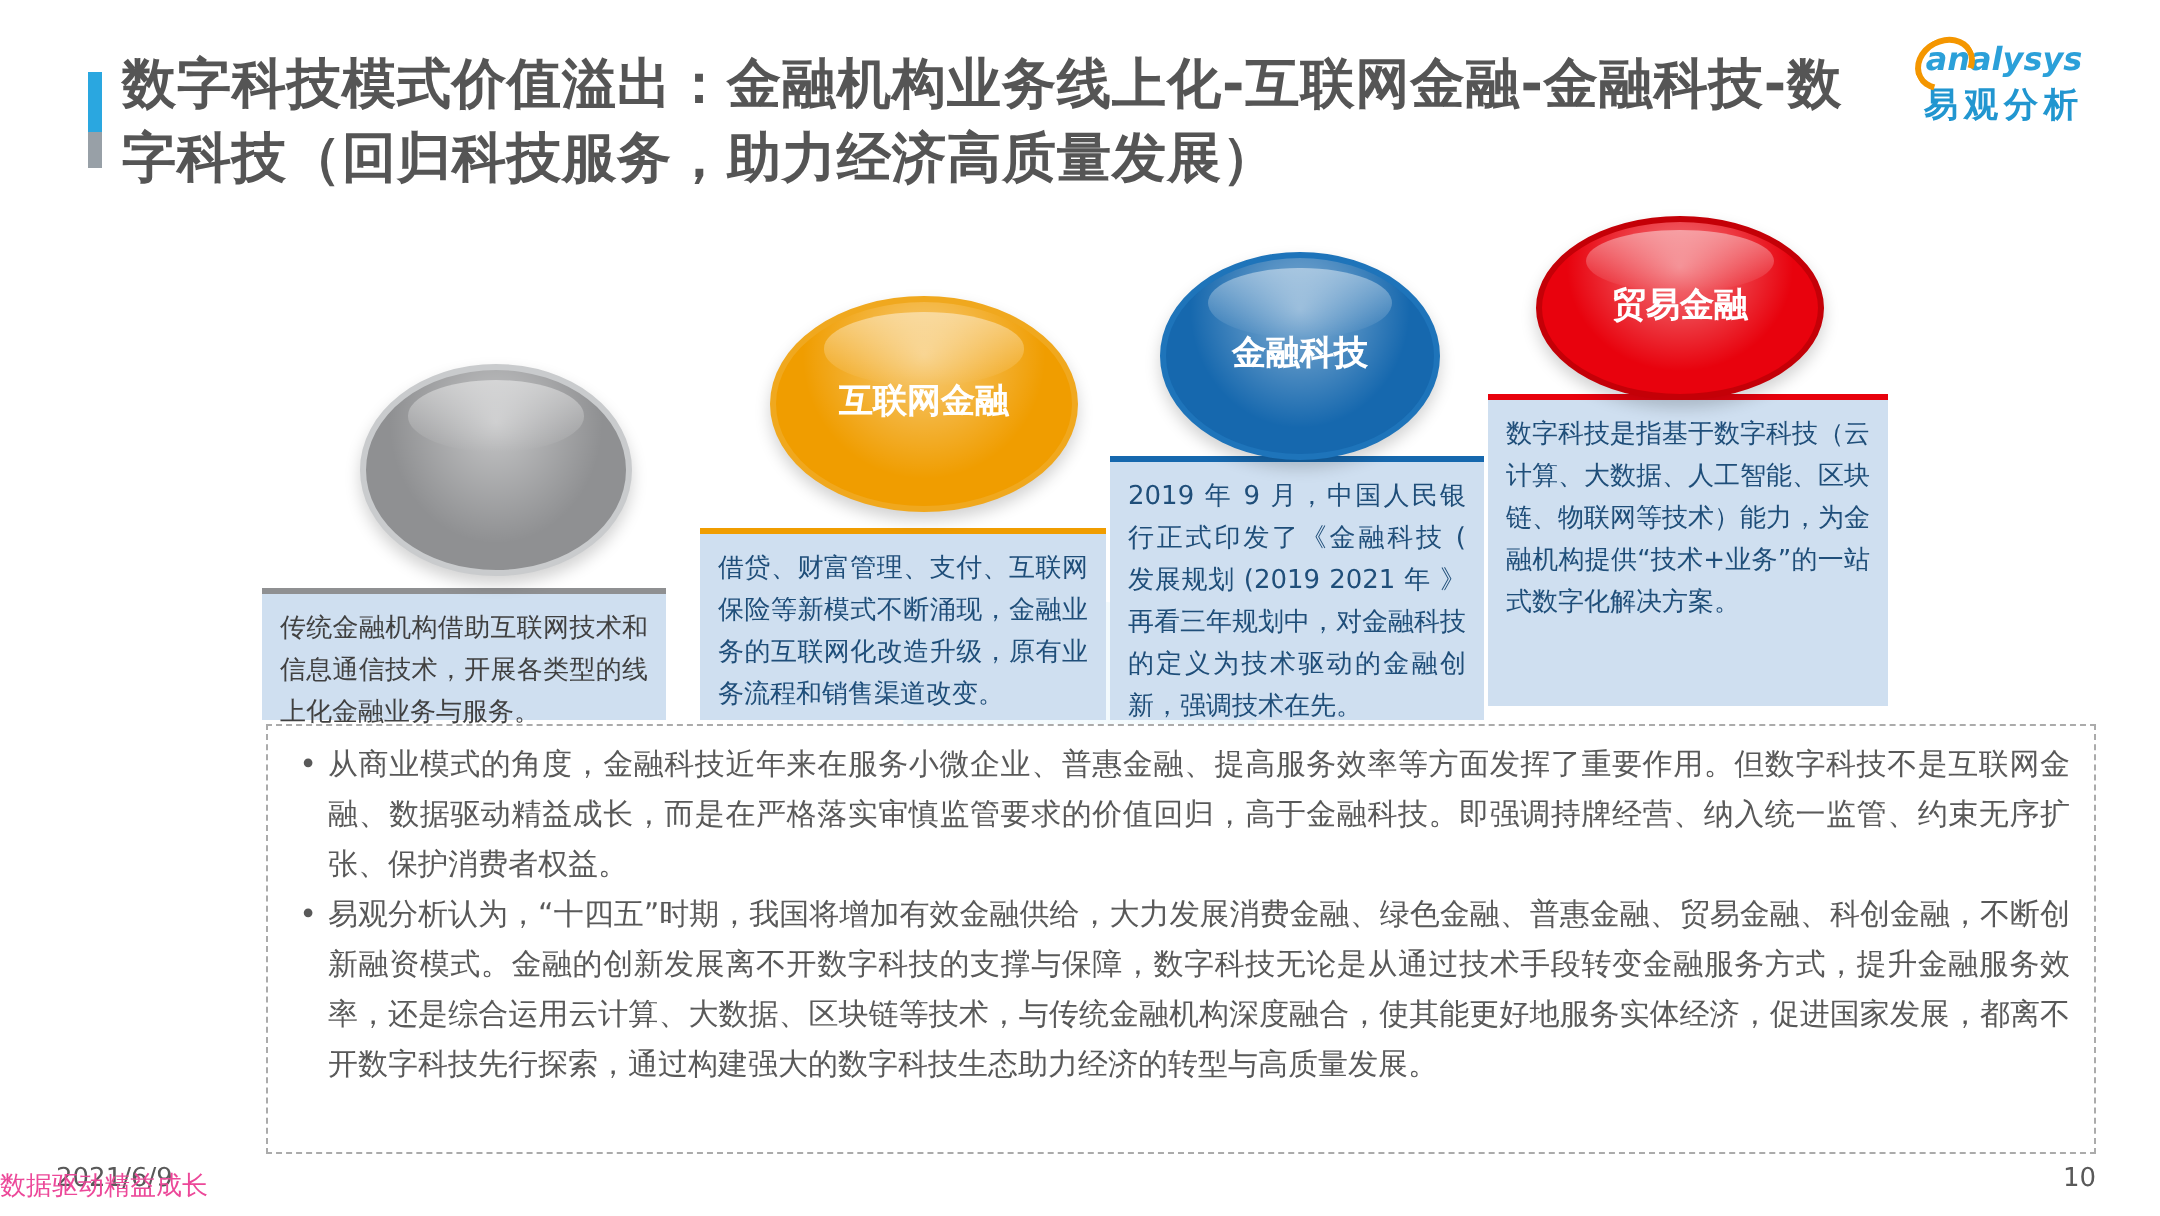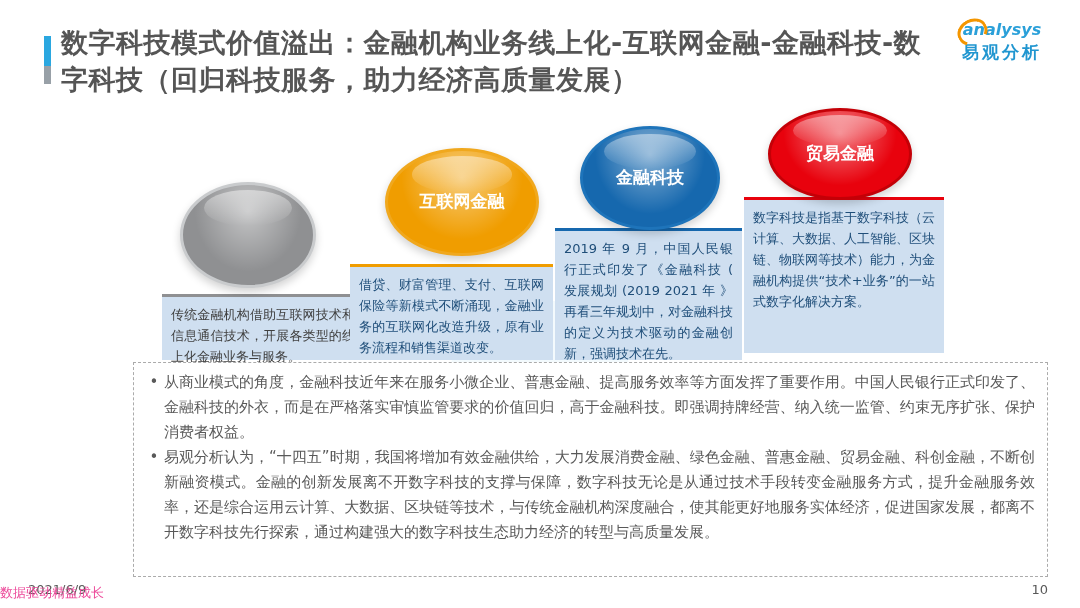--- a/index.html
+++ b/index.html
@@ -33,21 +33,21 @@
     color:#ffffff;font-weight:bold;text-align:center;
     background:radial-gradient(ellipse at 50% 26%,rgba(255,255,255,.48),rgba(255,255,255,0) 58%),var(--c);
     border:3px solid var(--ring);box-sizing:border-box;
     box-shadow:0 4px 8px rgba(0,0,0,.18);
   }
   .gloss{position:absolute;top:5%;left:16%;width:68%;height:36%;border-radius:50%;
     background:linear-gradient(to bottom,rgba(255,255,255,.45),rgba(255,255,255,0));}
   .ellipse .lbl{position:relative;font-size:17px;line-height:1.5;}
   .s1 .ellipse{left:180px;top:182px;width:136px;height:106px;}
   .s1 .lbl{width:90px;}
-  .s1 .stage-box{left:162px;top:294px;width:202px;height:66px;}
+  .s1 .stage-box{left:131px;top:294px;width:202px;height:66px;}
   .s2 .ellipse{left:385px;top:148px;width:154px;height:108px;}
   .s2 .stage-box{left:350px;top:264px;width:203px;height:96px;}
   .s3 .ellipse{left:580px;top:126px;width:140px;height:104px;}
   .s3 .stage-box{left:555px;top:228px;width:187px;height:132px;}
   .s4 .ellipse{left:768px;top:108px;width:144px;height:92px;}
   .s4 .stage-box{left:744px;top:197px;width:200px;height:156px;}
   
   .analysis-box{
     position:absolute;left:133px;top:362px;width:915px;height:215px;
     background:#ffffff;border:1px dashed #ababab;box-sizing:border-box;
@@ -113,21 +113,21 @@
     <div class="ellipse">
       <div class="gloss"></div>
       <div class="lbl">贸易金融</div>
     </div>
   </div>
 
   <div class="analysis-box">
     <ul>
       <li>
         <span class="marker">•</span>
-        <span>从商业模式的角度，金融科技近年来在服务小微企业、普惠金融、提高服务效率等方面发挥了重要作用。中国人民银行正式印发了、金融科技的外衣，而是在严格落实审慎监管要求的价值回归，高于金融科技。即强调持牌经营、纳入统一监管、约束无序扩张、保护消费者权益。</span>
+        <span>从商业模式的角度，金融科技近年来在服务小微企业、普惠金融、提高服务效率等方面发挥了重要作用。但数字科技不是互联网金融、数据驱动精益成长，而是在严格落实审慎监管要求的价值回归，高于金融科技。即强调持牌经营、纳入统一监管、约束无序扩张、保护消费者权益。</span>
       </li>
       <li>
         <span class="marker">•</span>
         <span>易观分析认为，“十四五”时期，我国将增加有效金融供给，大力发展消费金融、绿色金融、普惠金融、贸易金融、科创金融，不断创新融资模式。金融的创新发展离不开数字科技的支撑与保障，数字科技无论是从通过技术手段转变金融服务方式，提升金融服务效率，还是综合运用云计算、大数据、区块链等技术，与传统金融机构深度融合，使其能更好地服务实体经济，促进国家发展，都离不开数字科技先行探索，通过构建强大的数字科技生态助力经济的转型与高质量发展。</span>
       </li>
     </ul>
   </div>
 
   <div class="footer-date">2021/6/9</div>
   <div class="footer-slogan">数据驱动精益成长</div>

